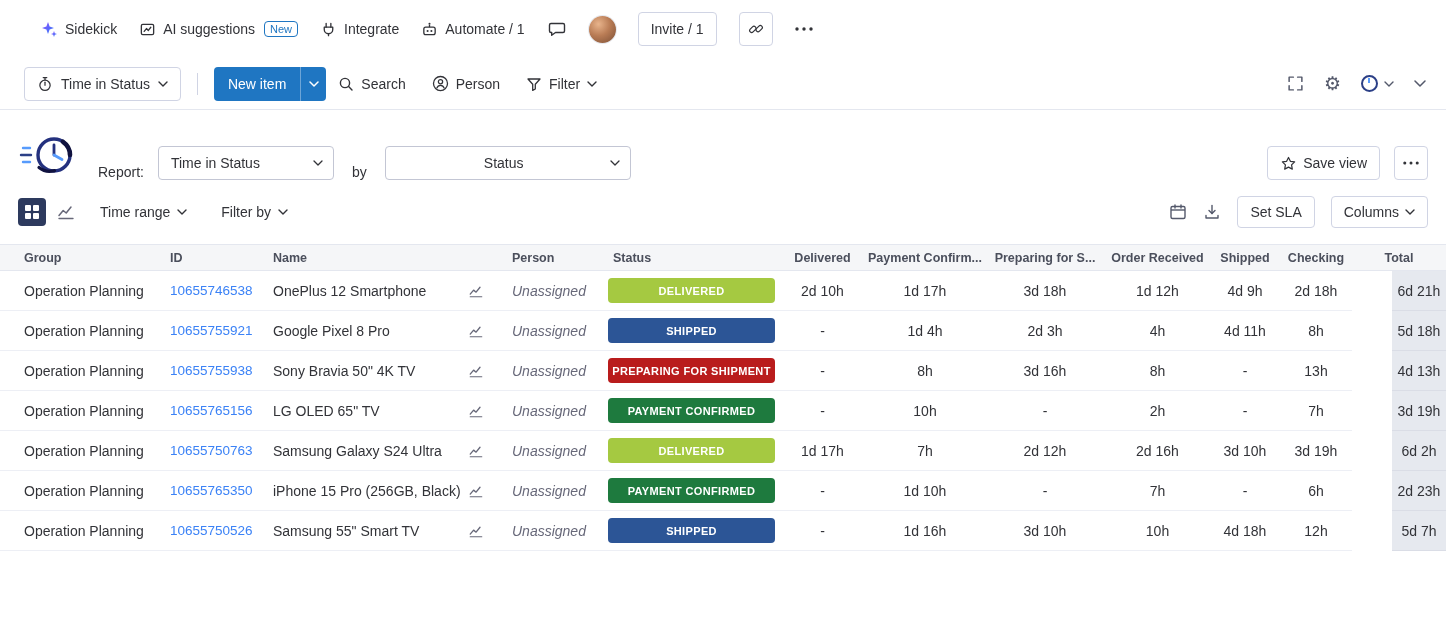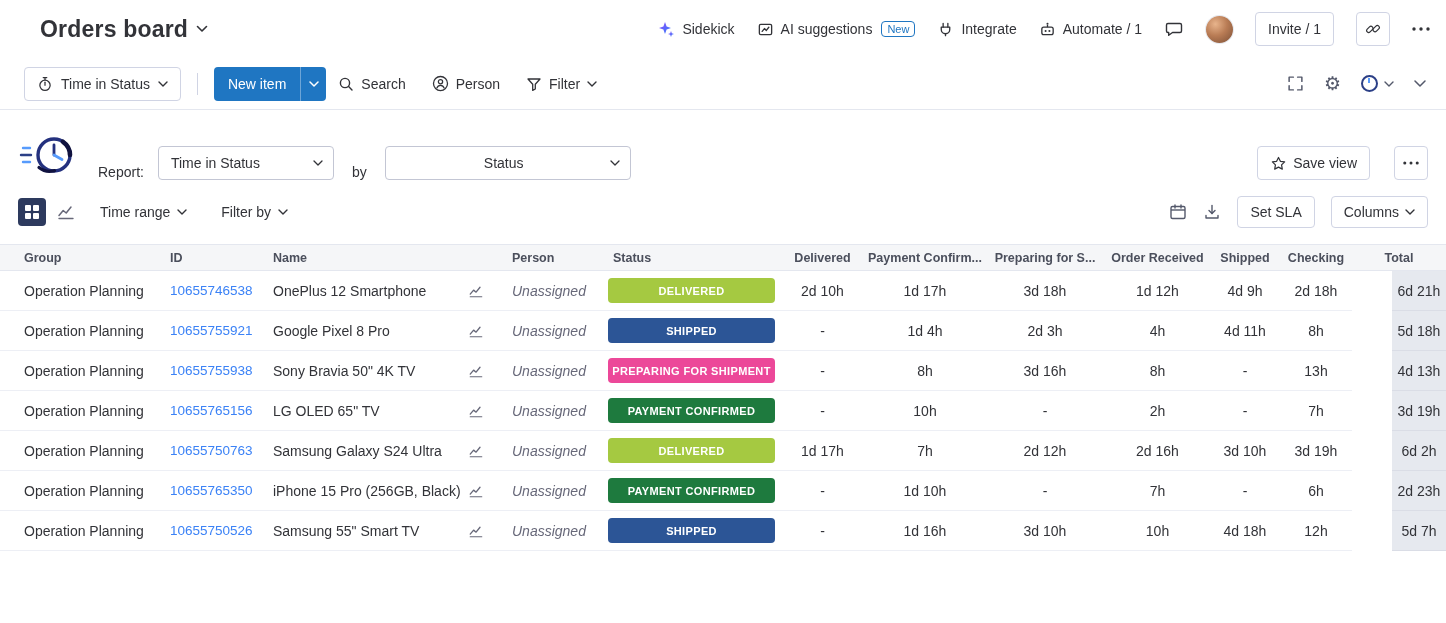--- a/index.html
+++ b/index.html
@@ -78,21 +78,21 @@
   .select-box {
     display: inline-flex; align-items: center; justify-content: space-between;
     border: 1px solid #c3c6d4; border-radius: 4px; height: 34px;
     padding: 0 10px 0 12px; background: #fff; font-size: 14px; color: #323338;
   }
   .sel-type { width: 176px; }
   .sel-group { width: 246px; }
   .sel-group .sel-text { flex: 1; text-align: center; }
   .by-text { margin: 0 18px; font-size: 14px; }
   .report-spacer { flex: 1; }
-  .report-right { display: flex; align-items: center; gap: 24px; }
+  .report-right { display: flex; align-items: center; gap: 14px; }
 
   
   .table-toolbar {
     height: 64px;
     display: flex; align-items: center; justify-content: space-between;
     padding: 0 18px;
   }
   .tt-left { display: flex; align-items: center; }
   .grid-toggle {
     width: 28px; height: 28px; border-radius: 4px; background: #2d3a5e;
@@ -144,28 +144,20 @@
     border: 2.5px solid #2b3f86; background: #fff; position: relative;
   }
   .mini-logo::after {
     content: ""; position: absolute; left: 5px; top: 1px; width: 2px; height: 5px; background: #579bfc;
   }
 </style>
 </head>
 <body>
 
 <header class="top-header">
-  <div class="title-wrap">
-    <h1 class="board-title">Orders board</h1>
-    <span class="icon">
-      <svg width="12" height="8" viewBox="0 0 12 8">
-          <path d="M1.5 1.5l4.5 4.5 4.5-4.5" fill="none" stroke="#323338" stroke-width="1.6" stroke-linecap="round" stroke-linejoin="round"></path>
-        </svg>
-    </span>
-  </div>
 
   <div class="header-right">
     <button class="ghost-btn">
       <span class="icon">
         <svg width="18" height="18" viewBox="0 0 18 18">
           <defs>
               <linearGradient id="skg" x1="0" y1="0" x2="1" y2="1">
                 <stop offset="0" stop-color="#8f4dff"></stop>
                 <stop offset="1" stop-color="#2d7ef7"></stop>
               </linearGradient>
@@ -559,21 +551,21 @@
         <svg width="16" height="16" viewBox="0 0 18 18">
               <path d="M2.5 12.5L6.3 8l2.8 2.3 4.4-5.5" fill="none" stroke="#676879" stroke-width="1.5" stroke-linecap="round" stroke-linejoin="round"></path>
               <path d="M2.5 15.5h13" stroke="#676879" stroke-width="1.3" stroke-linecap="round"></path>
             </svg>
       </span>
     </div>
     <div class="td c-person">
       <span class="person-text">Unassigned</span>
     </div>
     <div class="td c-status">
-      <span class="status-badge" style="background: #ec4899;">PREPARING FOR SHIPMENT</span>
+      <span class="status-badge" style="background: #b91c1c;">PREPARING FOR SHIPMENT</span>
     </div>
     <div class="td c-num">-</div>
     <div class="td c-num">8h</div>
     <div class="td c-num">3d 16h</div>
     <div class="td c-num">8h</div>
     <div class="td c-num">-</div>
     <div class="td c-num">13h</div>
     <div class="td c-total">4d 13h</div>
   </div>
 

